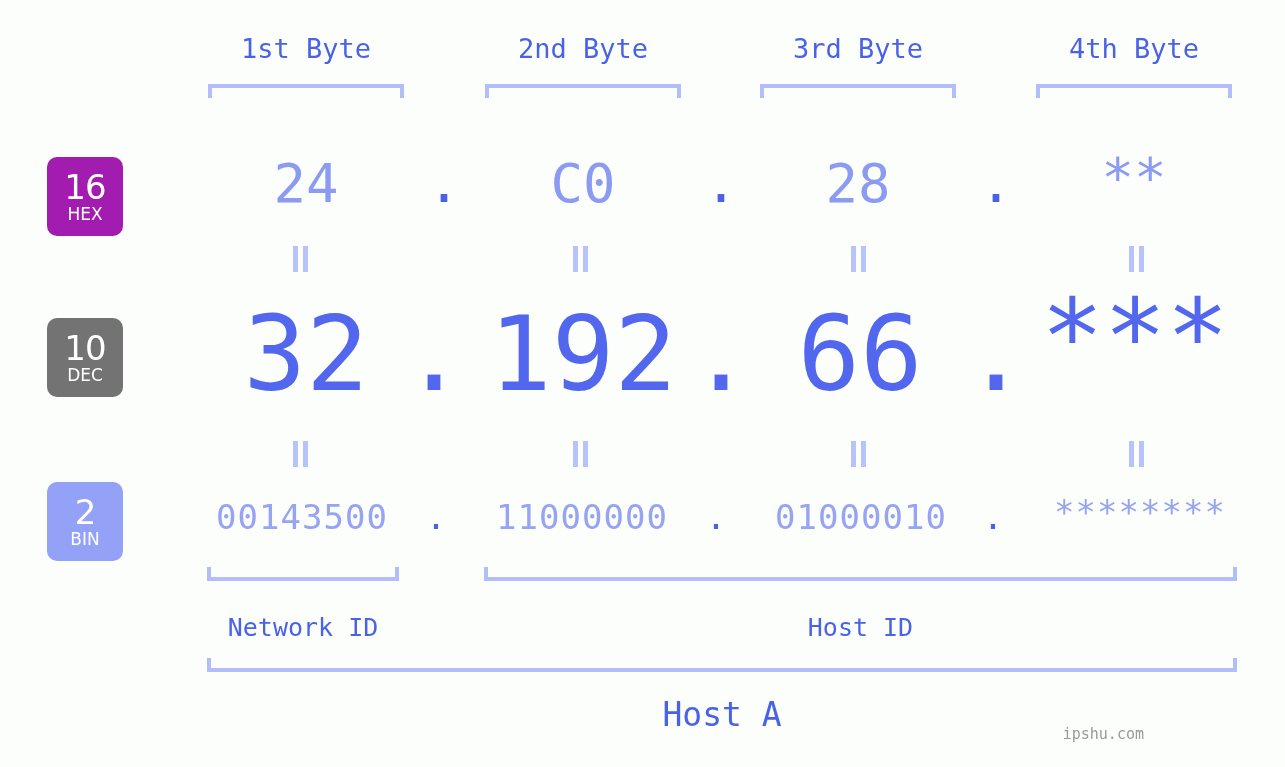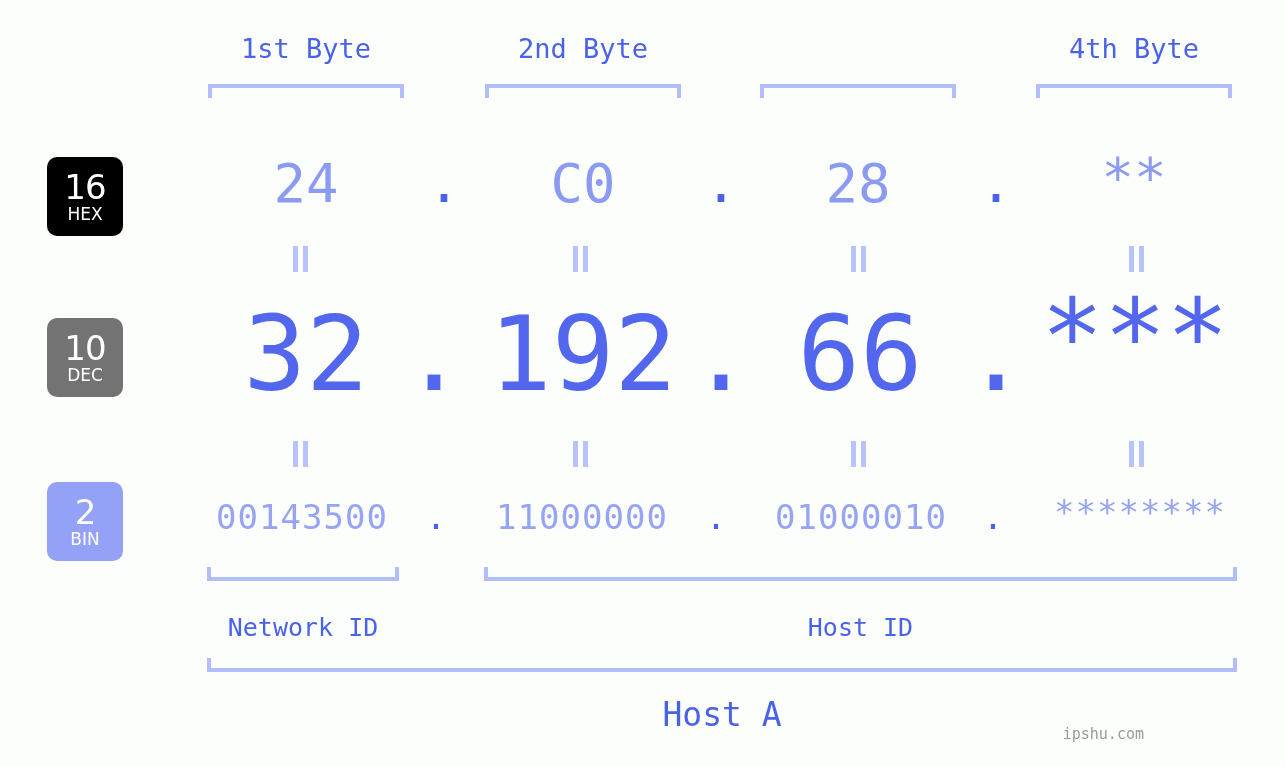--- a/index.html
+++ b/index.html
@@ -175,28 +175,29 @@
     letter-spacing: 0px;
   }
 </style>
 </head>
 <body>
 
 <div class="stage">
 
   <div class="byte-label" style="left:208px; width:196px;">1st Byte</div>
   <div class="byte-label" style="left:485px; width:196px;">2nd Byte</div>
+  <div class="byte-label" style="left:760px; width:196px;">3rd Byte</div>
   <div class="byte-label" style="left:1036px; width:196px;">4th Byte</div>
 
   <div class="bracket-down" style="left:208px; top:84px; width:196px;"></div>
   <div class="bracket-down" style="left:485px; top:84px; width:196px;"></div>
   <div class="bracket-down" style="left:760px; top:84px; width:196px;"></div>
   <div class="bracket-down" style="left:1036px; top:84px; width:196px;"></div>
 
-  <div class="badge" style="top:157px; background:#000000;">
+  <div class="badge" style="top:157px; background:#a21caf;">
     <span class="num">16</span>
     <span class="abbr">HEX</span>
   </div>
   <div class="badge" style="top:318px; background:#737373;">
     <span class="num">10</span>
     <span class="abbr">DEC</span>
   </div>
   <div class="badge" style="top:482px; background:#93a1f6;">
     <span class="num">2</span>
     <span class="abbr">BIN</span>

